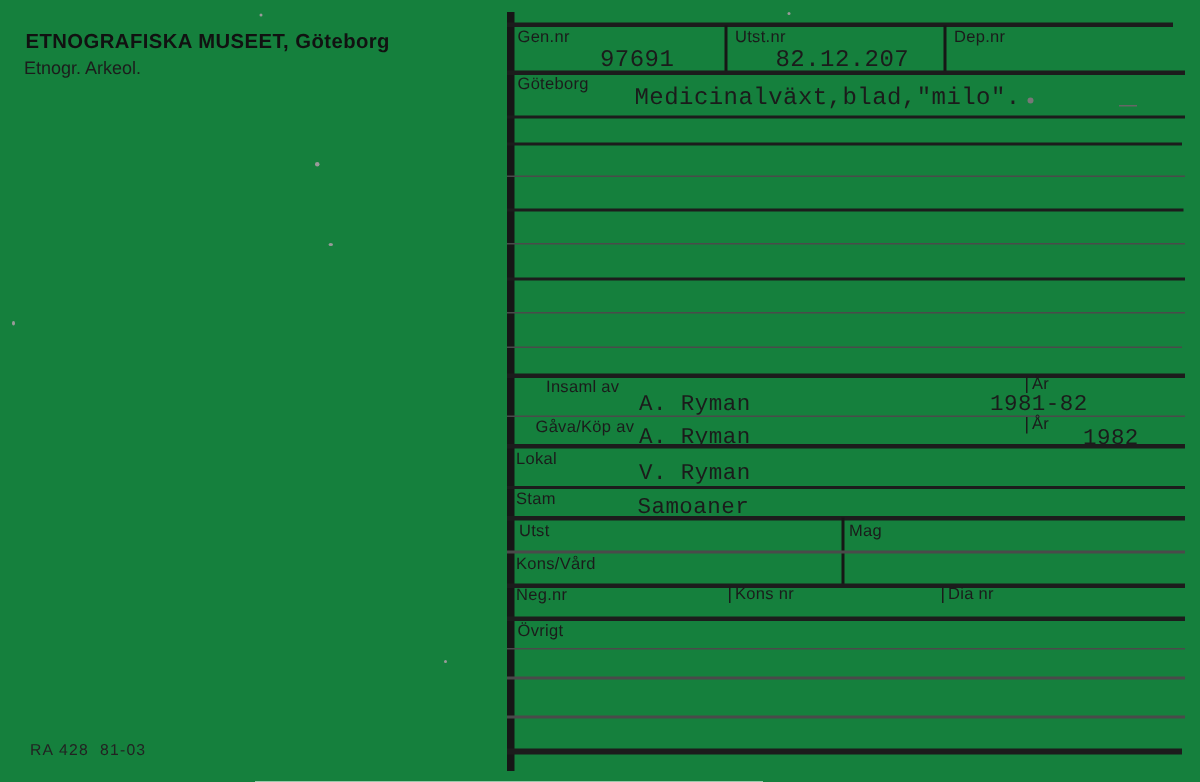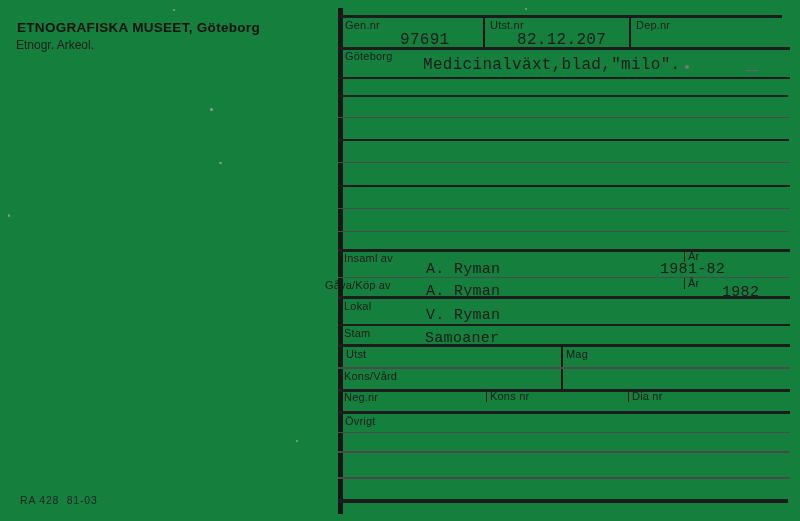--- a/index.html
+++ b/index.html
@@ -47,27 +47,27 @@
 
   <div class="hline" style="left:338px;top:95px;width:450px;height:2px;"></div>
   <div class="hline faint" style="left:338px;top:117px;width:452px;height:1px;"></div>
   <div class="hline" style="left:338px;top:139px;width:451px;height:2px;"></div>
   <div class="hline faint" style="left:338px;top:162px;width:452px;height:1px;"></div>
   <div class="hline" style="left:338px;top:185px;width:452px;height:2px;"></div>
   <div class="hline faint" style="left:338px;top:208px;width:452px;height:1px;"></div>
   <div class="hline faint" style="left:338px;top:231px;width:450px;height:1px;"></div>
 
   <div class="hline" style="left:338px;top:249px;width:452px;height:3px;"></div>
-  <span class="lbl" style="left:344px;top:252px;">Insaml av</span>
+  <span class="lbl" style="left:344px;top:252px;padding-left:20px;">Insaml av</span>
   <span class="lbl bar" style="left:684px;top:251px;">År</span>
   <span class="typed" style="left:426px;top:261px;">A. Ryman</span>
   <span class="typed" style="left:660px;top:261px;">1981-82</span>
   <div class="hline faint" style="left:338px;top:277px;width:452px;height:1px;"></div>
 
-  <span class="lbl" style="left:325px;top:279px;text-align:center;">Gåva/Köp av</span>
+  <span class="lbl" style="left:357px;top:279px;text-align:center;">Gåva/Köp av</span>
   <span class="lbl bar" style="left:684px;top:278px;">År</span>
   <span class="typed" style="left:426px;top:283px;">A. Ryman</span>
   <span class="typed" style="left:690px;top:284px;margin-left:32px;">1982</span>
   <div class="hline" style="left:338px;top:296px;width:452px;height:3px;"></div>
 
   <span class="lbl" style="left:344px;top:300px;">Lokal</span>
   <span class="typed" style="left:426px;top:307px;">V. Ryman</span>
   <div class="hline" style="left:338px;top:324px;width:452px;height:2px;"></div>
 
   <span class="lbl" style="left:344px;top:327px;">Stam</span>

